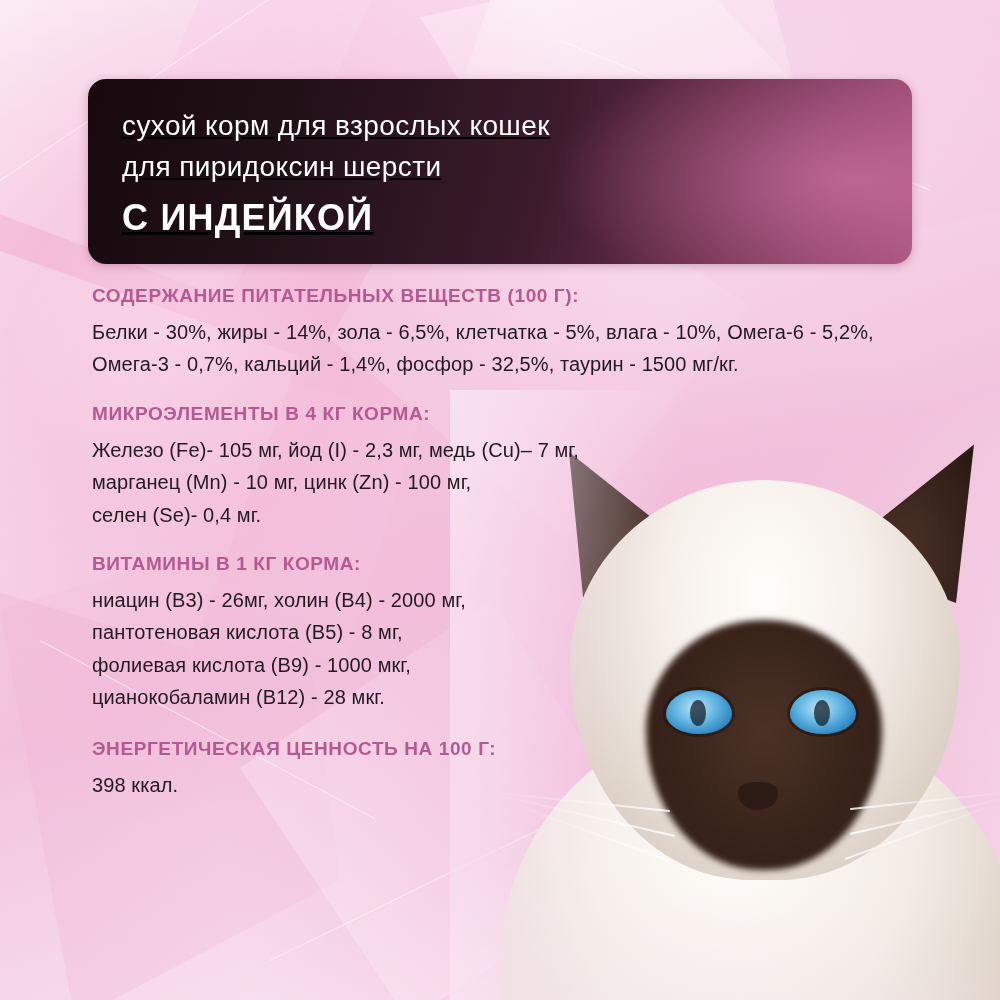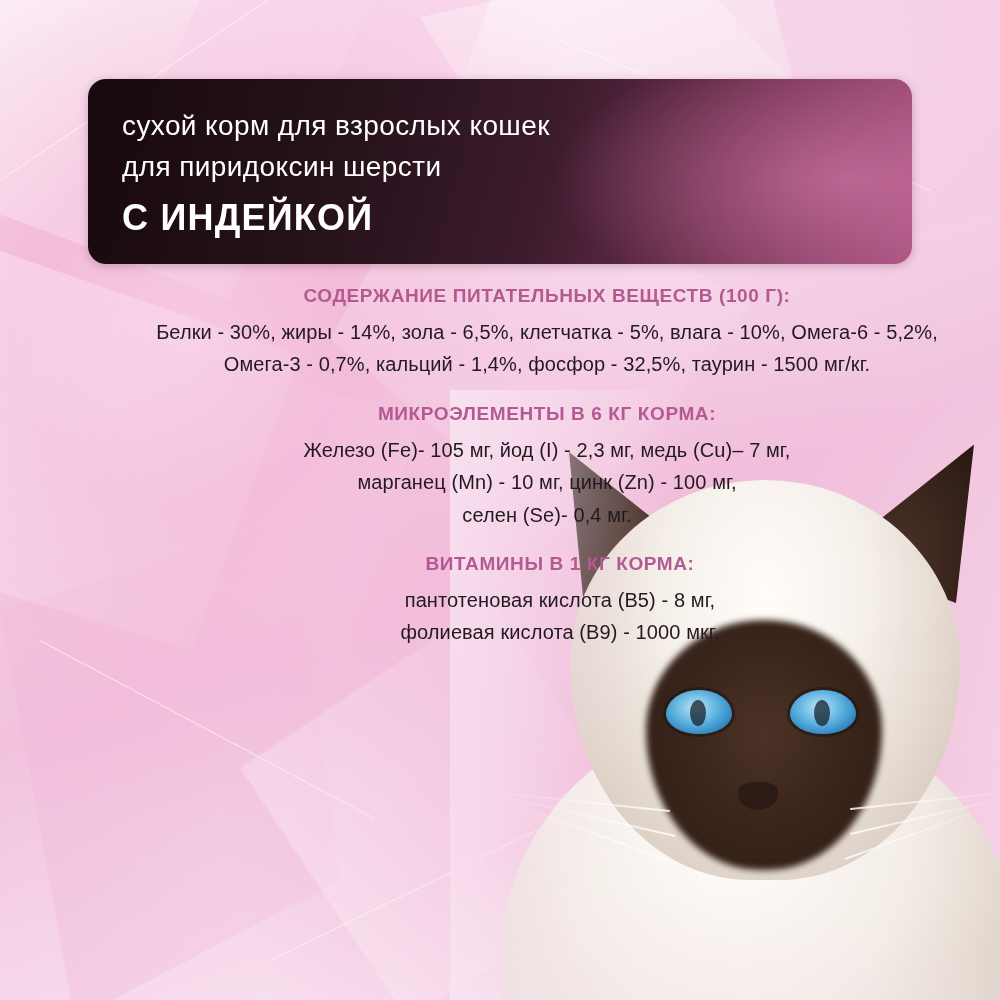--- a/index.html
+++ b/index.html
@@ -185,62 +185,62 @@
     position: absolute;
     right: -60px;
     top: -40px;
     width: 420px;
     height: 280px;
     background: radial-gradient(ellipse at 70% 50%, rgba(214,122,170,.65), rgba(214,122,170,0) 70%);
   }
   .banner-inner {
     position: relative;
     padding: 26px 0 0 34px;
+    text-decoration: underline;
   }
   .banner-line {
     color: #ffffff;
     font-size: 28px;
     letter-spacing: .4px;
     line-height: 1.47;
     white-space: nowrap;
   }
   .banner-title {
     color: #ffffff;
     font-size: 36px;
     font-weight: bold;
     letter-spacing: 1.2px;
     margin-top: 10px;
     white-space: nowrap;
   }
 
   
   .content {
     position: absolute;
-    left: 107px;
+    left: 92px;
     top: 285px;
     width: 880px;
-    text-align: center;
   }
   .section { margin-bottom: 20px; }
   .section-title {
     color: #b45a92;
     font-size: 19px;
     font-weight: bold;
     letter-spacing: .6px;
     margin-bottom: 9px;
   }
   .section-line {
     color: #231a20;
     font-size: 20px;
     line-height: 1.62;
     letter-spacing: .1px;
     white-space: nowrap;
   }
   .sec-micro { margin-top: 22px; }
-  .sec-vit { margin-top: 22px; margin-left: 26px; }
+  .sec-vit { margin-top: 22px; }
   .sec-energy { margin-top: 24px; }
   .sec-energy .section-line { margin-top: 4px; }
 </style>
 </head>
 <body>
 
 <div id="page">
 
   <div class="bg-base"></div>
   <div class="facet f1"></div>
@@ -295,27 +295,33 @@
 
   <div class="content">
 
     <div class="section">
       <div class="section-title">СОДЕРЖАНИЕ ПИТАТЕЛЬНЫХ ВЕЩЕСТВ (100 Г):</div>
       <div class="section-line">Белки - 30%, жиры - 14%, зола - 6,5%, клетчатка - 5%, влага - 10%, Омега-6 - 5,2%,</div>
       <div class="section-line">Омега-3 - 0,7%, кальций - 1,4%, фосфор - 32,5%, таурин - 1500 мг/кг.</div>
     </div>
 
     <div class="section sec-micro">
-      <div class="section-title">МИКРОЭЛЕМЕНТЫ В 6 КГ КОРМА:</div>
+      <div class="section-title">МИКРОЭЛЕМЕНТЫ В 4 КГ КОРМА:</div>
       <div class="section-line">Железо (Fe)- 105 мг, йод (I) - 2,3 мг, медь (Cu)– 7 мг,</div>
       <div class="section-line">марганец (Mn) - 10 мг, цинк (Zn) - 100 мг,</div>
       <div class="section-line">селен (Se)- 0,4 мг.</div>
     </div>
 
     <div class="section sec-vit">
       <div class="section-title">ВИТАМИНЫ В 1 КГ КОРМА:</div>
+      <div class="section-line">ниацин (В3) - 26мг, холин (В4) - 2000 мг,</div>
       <div class="section-line">пантотеновая кислота (В5) - 8 мг,</div>
       <div class="section-line">фолиевая кислота (В9) - 1000 мкг,</div>
-    </div>
-
+      <div class="section-line">цианокобаламин (В12) - 28 мкг.</div>
+    </div>
+
+    <div class="section sec-energy">
+      <div class="section-title">ЭНЕРГЕТИЧЕСКАЯ ЦЕННОСТЬ НА 100 Г:</div>
+      <div class="section-line">398 ккал.</div>
+    </div>
 
   </div>
 </div>
 
 </body></html>

